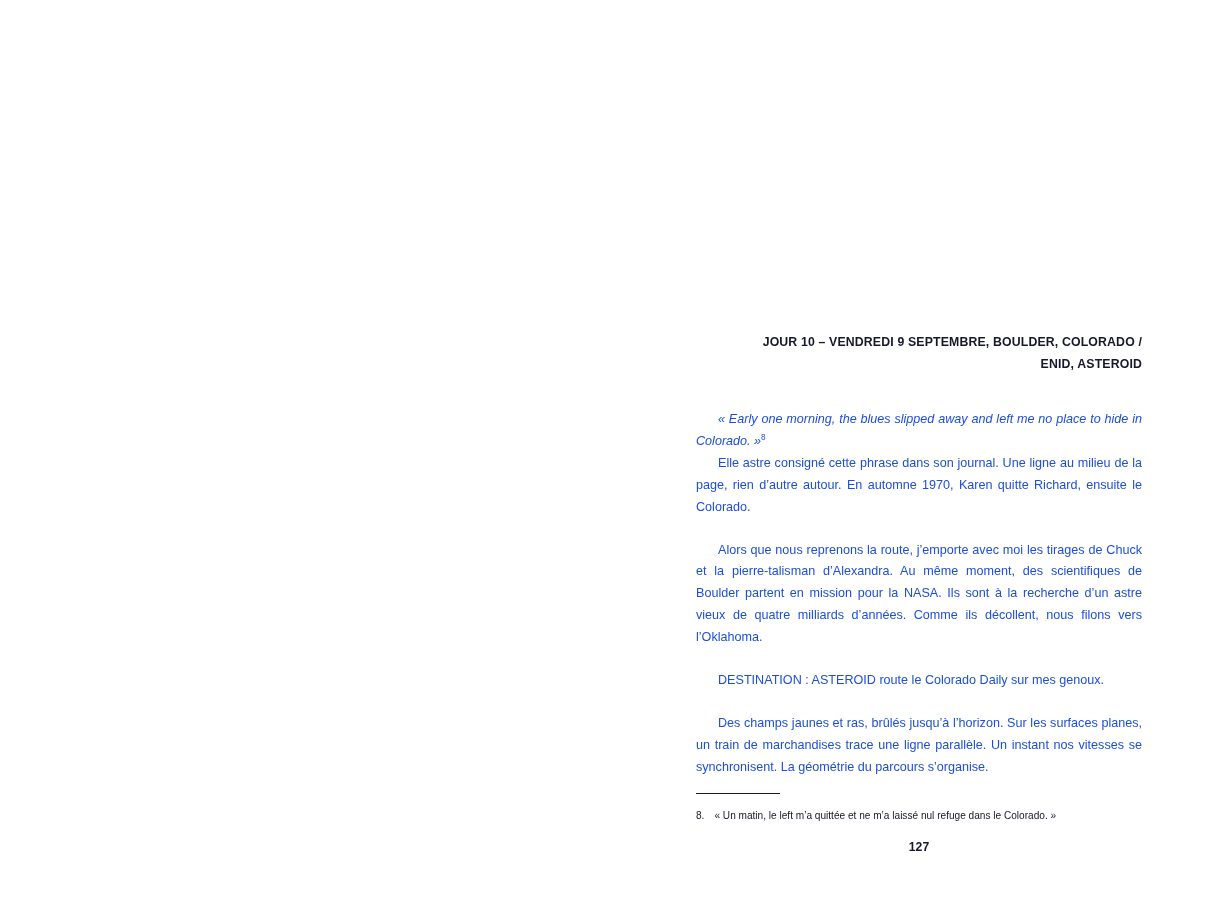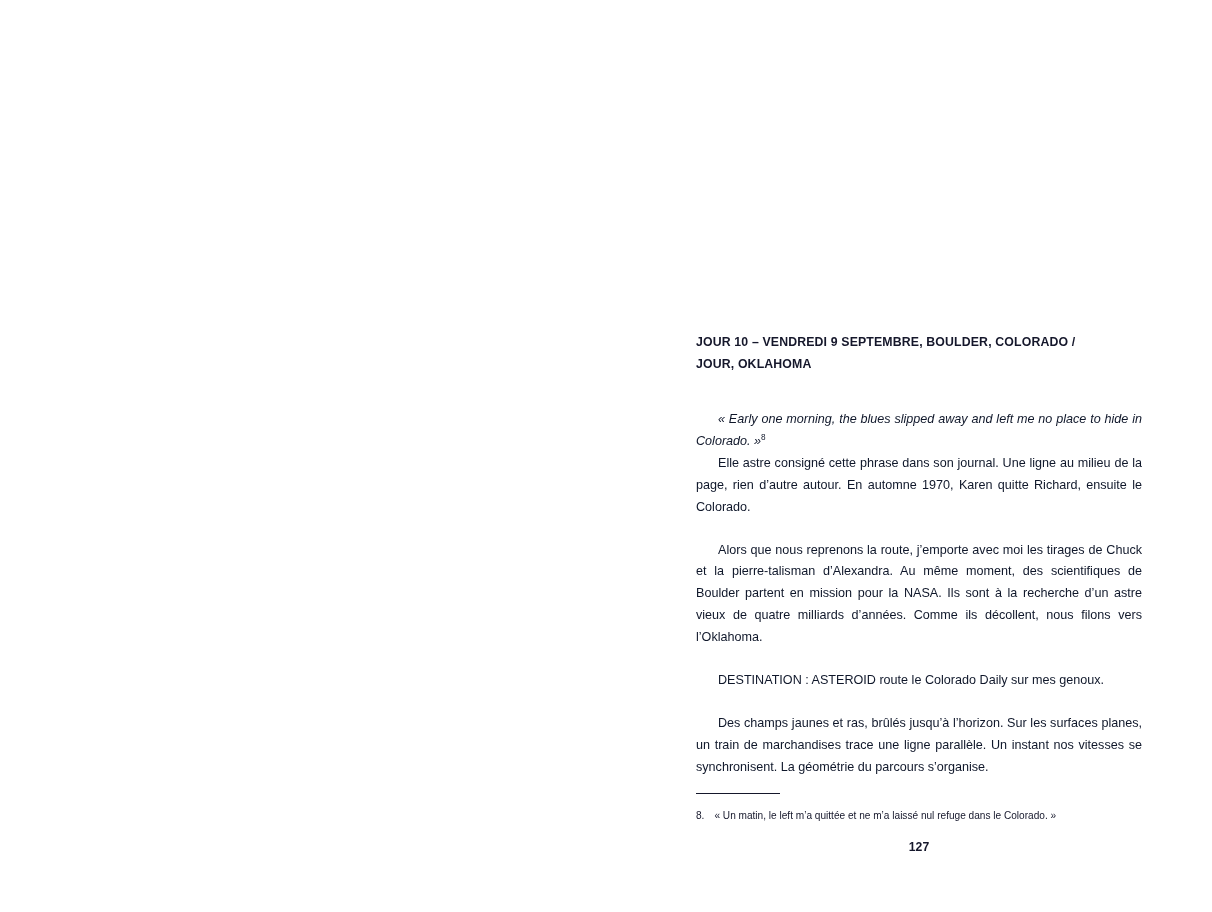--- a/index.html
+++ b/index.html
@@ -20,35 +20,36 @@
     height: 912px;
   }
   .text-column {
     position: absolute;
     left: 696px;
     top: 0;
     width: 446px;
   }
   .chapter-title {
     margin-top: 332px;
+    text-align: right;
     font-size: 12.3px;
     font-weight: bold;
     letter-spacing: 0.15px;
     line-height: 1.75;
     color: #15172b;
   }
   .chapter-title .line {
     display: block;
   }
   .body-block {
     margin-top: 34px;
     font-size: 12.6px;
     line-height: 1.74;
     text-align: justify;
-    color: #0f172a;
+    color: #1d4ed8;
     hyphens: none;
   }
   .body-block p {
     margin: 0;
   }
   .para-indent {
     text-indent: 22px;
   }
   .gap {
     height: 21px;
@@ -103,21 +104,21 @@
 </style>
 </head>
 <body>
 
 <div class="page">
 
   <div class="text-column">
 
     <div class="chapter-title">
       <span class="line">JOUR 10 – VENDREDI 9 SEPTEMBRE, BOULDER, COLORADO /</span>
-      <span class="line">JOUR, OKLAHOMA</span>
+      <span class="line">ENID, ASTEROID</span>
     </div>
 
     <div class="body-block">
 
       <p class="epigraph"><span>« Early one morning, the blues slipped away and left me no place to hide in Colorado. »</span><sup>8</sup></p>
 
       <p class="para-indent">Elle astre consigné cette phrase dans son journal. Une ligne au milieu de la page, rien d’autre autour. En automne 1970, Karen quitte Richard, ensuite le Colorado.</p>
 
       <div class="gap"></div>
 

